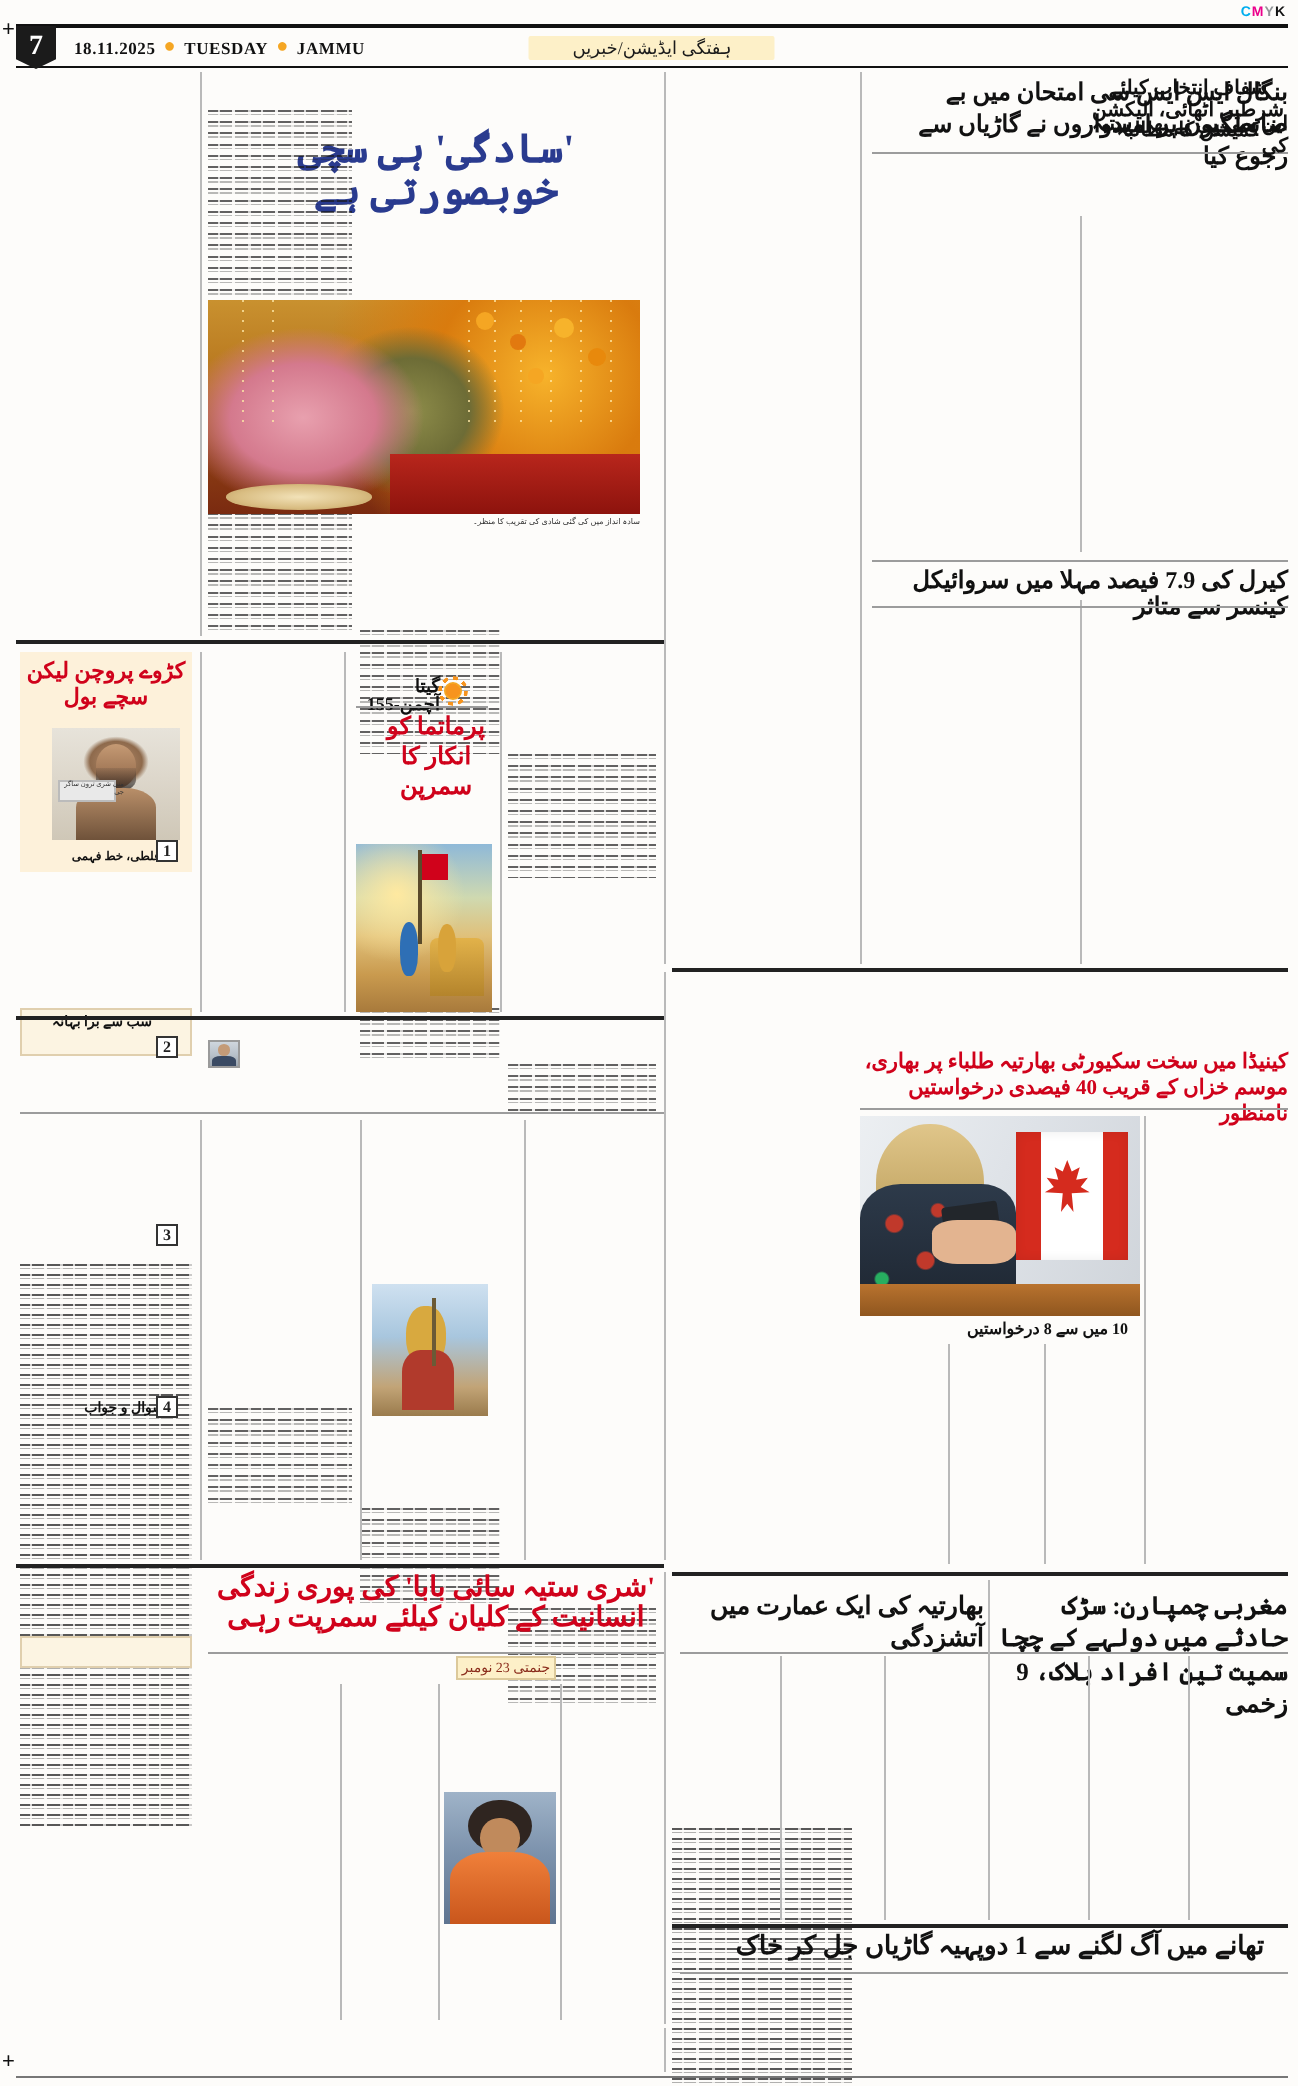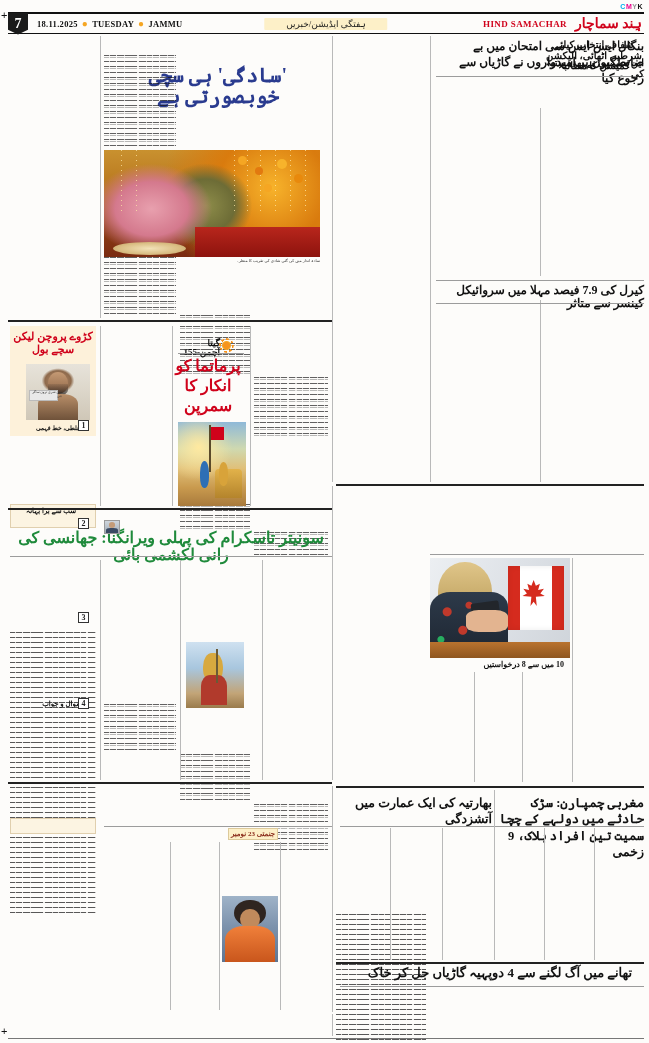--- a/index.html
+++ b/index.html
@@ -261,21 +261,21 @@
                        0% 62%, 20% 52%, 4% 34%, 30% 38%, 22% 14%, 40% 22%);
   }
   #photo-canada .desk {
     position:absolute; left:0; right:0; bottom:0; height:16%;
     background:linear-gradient(to bottom,#b9732f,#8f561f);
   }
 
   
   .marker-box {
     position:absolute; background:#ddd; border:0.5px solid #aaa;
-    color:#555; font-family:"Liberation Serif", serif; font-weight:bold;
+    color:#555; font-family:"Liberation Serif", serif; font-weight:normal;
     display:flex; align-items:center; justify-content:center;
   }
   .tint { position:absolute; background:#fdf1da; }
   .tintbox { position:absolute; background:#fcf4e2; border:0.5px solid #e0cfae; }
   .sun {
     position:absolute; border-radius:50%;
     background:radial-gradient(circle,#f7941e 0 55%, #f5a623 56% 100%);
   }
   .sun::after{
     content:""; position:absolute; inset:-3px; border-radius:50%;
@@ -313,24 +313,20 @@
   <div id="masthead">
     <div id="pagenum">7</div>
     <div id="dateline">
       <span>18.11.2025</span>
       <span class="dot">●</span>
       <span>TUESDAY</span>
       <span class="dot">●</span>
       <span>JAMMU</span>
     </div>
     <div id="edition-tag">ہفتگی ایڈیشن/خبریں</div>
-    <div id="brand-wrap">
-      <span id="brand-en">HIND SAMACHAR</span>
-      <span id="brand-ur">ہِند سماچار</span>
-    </div>
   </div>
 
   <div class="vrule" style="left:100px;top:36px;height:282px;"></div>
   <div class="vrule" style="left:332px;top:36px;height:446px;"></div>
   <div class="vrule" style="left:430px;top:36px;height:446px;"></div>
   <div class="vrule" style="left:540px;top:108px;height:168px;"></div>
   <div class="vrule" style="left:540px;top:300px;height:182px;"></div>
 
   <div class="hl hl-blue" style="left:104px;top:27px;width:228px;height:24px;font-size:20px;margin-top:38px;">
     <span>'سادگی' ہی سچی خوبصورتی ہے</span>
@@ -417,76 +413,79 @@
   <div class="vrule" style="left:100px;top:326px;height:180px;"></div>
   <div class="vrule" style="left:172px;top:326px;height:180px;"></div>
   <div class="vrule" style="left:250px;top:326px;height:180px;"></div>
   <div class="vrule" style="left:332px;top:326px;height:156px;"></div>
 
   <div class="sun" style="left:222px;top:341px;width:9px;height:9px;"></div>
   <div class="hl hl-black" style="left:178px;top:339px;width:42px;height:12px;font-size:9px;text-align:right;">
     <span>گیتا آچمن-155</span>
   </div>
   <div class="hrule" style="left:178px;top:353px;width:66px;"></div>
-  <div class="hl hl-red" style="left:174px;top:356px;width:68px;height:28px;font-size:16px;line-height:1.25;">
+  <div class="hl hl-red" style="left:184px;top:356px;width:68px;height:28px;font-size:12px;line-height:1.25;">
     <span>پرماتما کو انکار کا سمرپن</span>
   </div>
 
   <div class="photo" id="photo-geeta" style="left:178px;top:422px;width:68px;height:84px;">
     <div class="pole" style="left:46%;top:4%;height:56%;"></div>
     <div class="flag" style="left:48%;top:6%;width:20%;height:16%;"></div>
     <div class="chariot" style="left:54%;top:56%;width:40%;height:34%;"></div>
     <div class="figure" style="left:32%;top:46%;width:14%;height:32%;background:#2e6fb5;"></div>
     <div class="figure" style="left:60%;top:48%;width:14%;height:28%;background:#d8a33a;"></div>
   </div>
 
   <div class="thickrule" style="left:8px;top:508px;width:324px;"></div>
-  <div class="hl hl-green" style="left:10px;top:530px;width:322px;height:22px;font-size:16px;">
-    <span>سونیتر تاسکرام کی پہلی ویرانگنا: جھانسی کی رانی لکشمی بائی</span>
-  </div>
   <div class="hrule" style="left:10px;top:556px;width:322px;"></div>
 
   <div class="thumb-face" style="left:104px;top:520px;width:16px;height:14px;">
     <div class="f-head"></div>
       <div class="f-body"></div>
   </div>
 
   <div class="vrule" style="left:100px;top:560px;height:220px;"></div>
   <div class="vrule" style="left:180px;top:560px;height:220px;"></div>
   <div class="vrule" style="left:262px;top:560px;height:220px;"></div>
   <div class="vrule" style="left:332px;top:486px;height:294px;"></div>
 
   <div class="photo" style="left:186px;top:642px;width:58px;height:66px;
               background:linear-gradient(to bottom,#cfe1f0 0%,#a8c6de 40%,#c2a477 78%,#9a7b4c 100%);">
     <div style="position:absolute;left:30%;top:16%;width:34%;height:46%;border-radius:45%;background:#d8a93f;"></div>
     <div style="position:absolute;left:26%;top:50%;width:44%;height:46%;border-radius:36% 36% 0 0;background:#b13a2c;"></div>
     <div style="position:absolute;left:52%;top:10%;width:2px;height:52%;background:#6b5a36;"></div>
   </div>
 
   <div class="thickrule" style="left:336px;top:484px;width:308px;"></div>
+  <div class="hl hl-red" style="left:430px;top:525px;width:214px;height:26px;font-size:10.5px;line-height:1.25;text-align:right;">
+    <span>کینیڈا میں سخت سکیورٹی بھارتیہ طلباء پر بھاری، موسم خزاں کے قریب 40 فیصدی درخواستیں نامنظور</span>
+  </div>
   <div class="hrule" style="left:430px;top:554px;width:214px;"></div>
 
   <div class="photo" id="photo-canada" style="left:430px;top:558px;width:140px;height:100px;">
     <div class="wall"></div>
     <div class="hair"></div>
     <div class="jacket"></div>
     <div class="phone"></div>
     <div class="hands"></div>
     <div class="flag-ca"></div>
     <div class="maple"></div>
     <div class="desk"></div>
   </div>
 
   <div class="ltxt" style="left:478px;top:660px;width:86px;font-size:8px;font-weight:bold;color:#111;text-align:right;">10 میں سے 8 درخواستیں</div>
 
   <div class="vrule" style="left:572px;top:558px;height:224px;"></div>
   <div class="vrule" style="left:474px;top:672px;height:110px;"></div>
   <div class="vrule" style="left:522px;top:672px;height:110px;"></div>
 
   <div class="thickrule" style="left:8px;top:782px;width:324px;"></div>
+  <div class="hl hl-red" style="left:104px;top:788px;width:228px;height:18px;font-size:14px;">
+    <span>'شری ستیہ سائی بابا' کی پوری زندگی انسانیت کے کلیان کیلئے سمرپت رہی</span>
+  </div>
   <div class="hl hl-red" style="left:104px;top:806px;width:228px;height:16px;font-size:11px;">
     <span></span>
   </div>
   <div class="hrule" style="left:104px;top:826px;width:228px;"></div>
 
   <div class="marker-box" style="left:228px;top:828px;width:50px;height:12px;font-size:7px;background:#fdf0c8;border-color:#dcc99a;color:#8a2b1b;">جنمتی 23 نومبر</div>
 
   <div class="photo" id="photo-saint" style="left:222px;top:896px;width:56px;height:66px;">
     <div class="afro"></div>
       <div class="face"></div>
@@ -509,20 +508,20 @@
   <div class="hrule" style="left:340px;top:826px;width:304px;"></div>
 
   <div class="vrule" style="left:390px;top:828px;height:132px;"></div>
   <div class="vrule" style="left:442px;top:828px;height:132px;"></div>
   <div class="vrule" style="left:494px;top:790px;height:170px;"></div>
   <div class="vrule" style="left:544px;top:828px;height:132px;"></div>
   <div class="vrule" style="left:594px;top:828px;height:132px;"></div>
 
   <div class="thickrule" style="left:336px;top:962px;width:308px;"></div>
   <div class="hl hl-black" style="left:360px;top:966px;width:280px;height:16px;font-size:13px;text-align:center;">
-    <span>تھانے میں آگ لگنے سے 4 دوپہیہ گاڑیاں جل کر خاک</span>
+    <span>تھانے میں آگ لگنے سے 1 دوپہیہ گاڑیاں جل کر خاک</span>
   </div>
   <div class="hrule" style="left:340px;top:986px;width:304px;"></div>
 
   <div class="vrule" style="left:332px;top:1014px;height:22px;"></div>
 
   <div class="hrule" style="left:8px;top:1038px;width:636px;background:#777;"></div>
 </div>
 
 </body></html>

